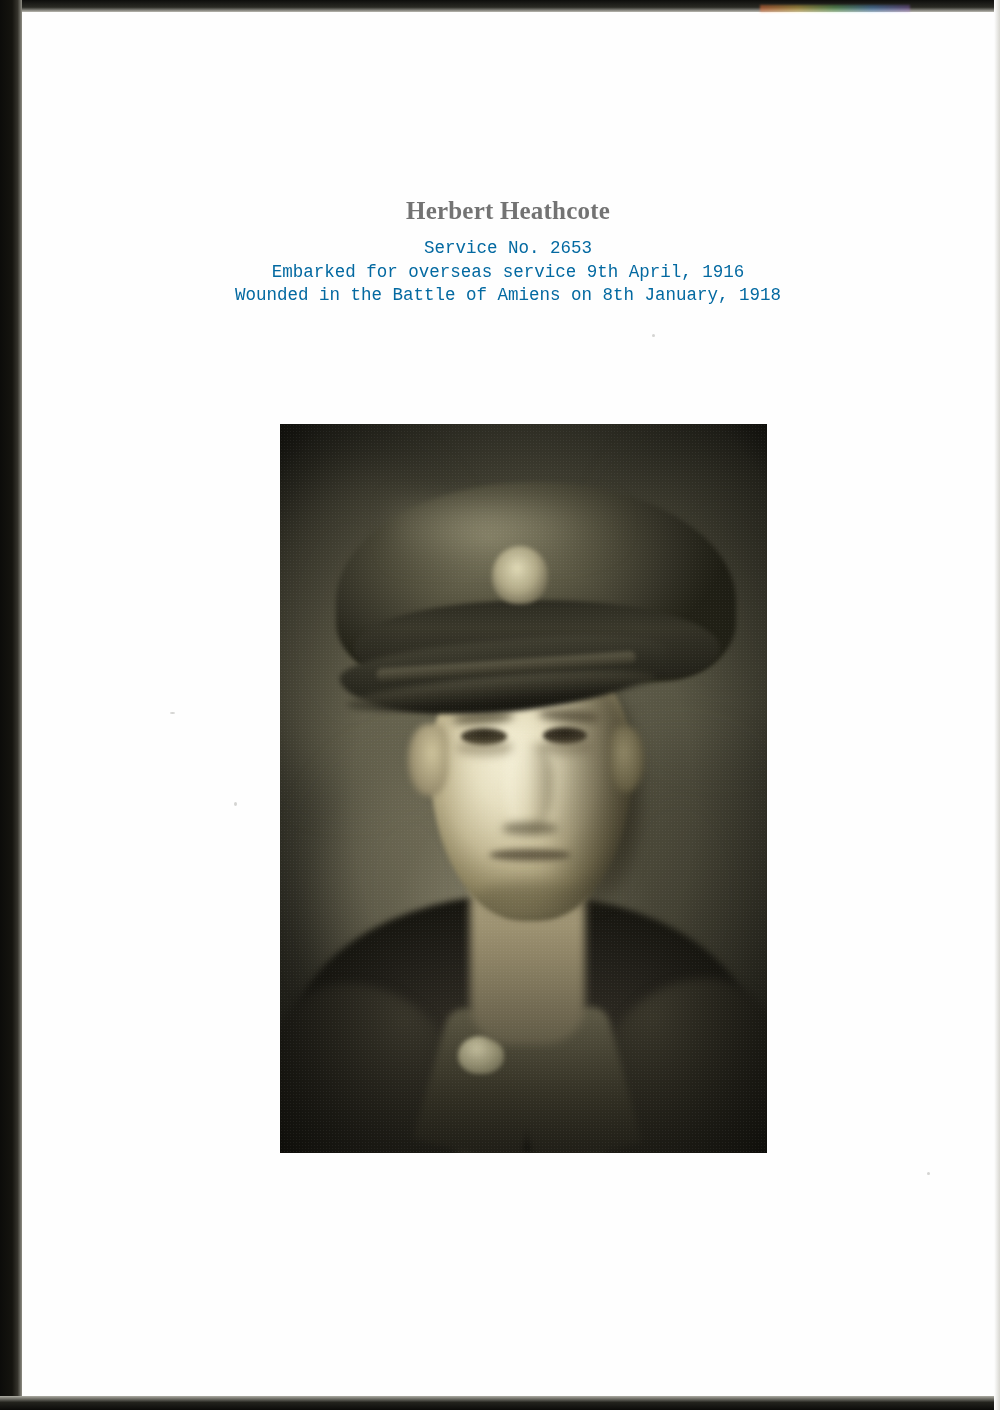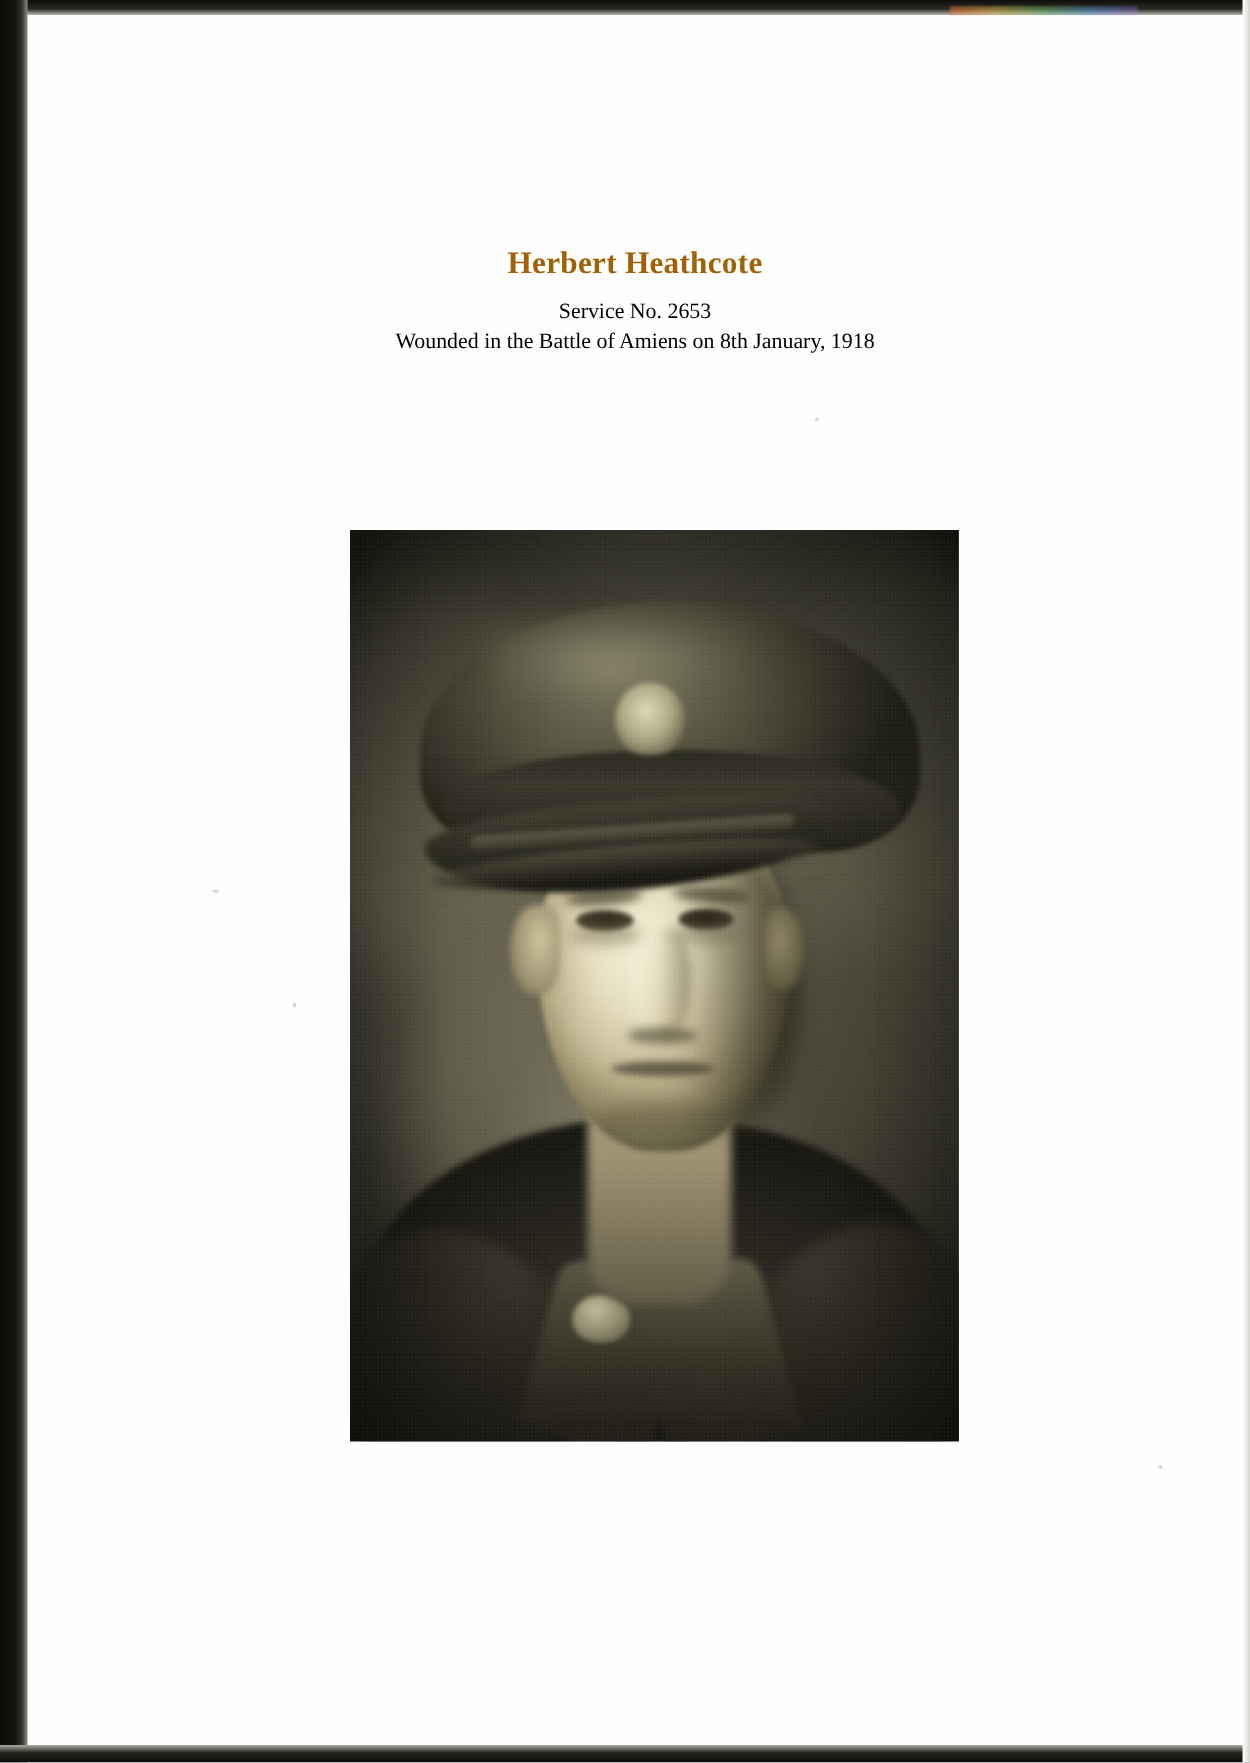--- a/index.html
+++ b/index.html
@@ -91,34 +91,34 @@
 
   .doc-title {
     position: absolute;
     left: 0;
     top: 168px;
     width: 972px;
     text-align: center;
     font-family: "Liberation Serif", serif;
     font-weight: bold;
     font-size: 25px;
-    color: #a16207;
+    color: #737373;
     letter-spacing: 0.2px;
   }
 
   .details {
     position: absolute;
     left: 0;
     top: 225px;
     width: 972px;
     text-align: center;
-    font-family: Liberation Serif, serif;
+    font-family: Liberation Mono, monospace;
     font-size: 17.5px;
     line-height: 23.5px;
-    color: #000000;
+    color: #0369a1;
   }
   .details div {
     white-space: nowrap;
   }
   .details sup {
     font-size: 11px;
     vertical-align: super;
     line-height: 0;
   }
 
@@ -503,20 +503,21 @@
 
     <div class="speck" style="left:630px; top:322px; width:3px; height:3px;"></div>
     <div class="speck" style="left:148px; top:700px; width:5px; height:2px;"></div>
     <div class="speck" style="left:212px; top:790px; width:3px; height:4px;"></div>
     <div class="speck" style="left:905px; top:1160px; width:3px; height:3px;"></div>
 
     <h1 class="doc-title">Herbert Heathcote</h1>
 
     <div class="details">
       <div>Service No. 2653</div>
+      <div>Embarked for overseas service 9th April, 1916</div>
       <div>Wounded in the Battle of Amiens on 8th January, 1918</div>
     </div>
 
     <div class="photo-frame">
       <div class="photo-inner"></div>
 
       <div class="backdrop-blob" style="left:-40px; top:40px; width:220px; height:320px; background:rgba(120,116,92,0.45);"></div>
       <div class="backdrop-blob" style="left:330px; top:20px; width:230px; height:300px; background:rgba(96,92,72,0.4);"></div>
       <div class="backdrop-blob" style="left:40px; top:340px; width:180px; height:260px; background:rgba(150,145,116,0.28);"></div>
       <div class="backdrop-blob" style="left:300px; top:330px; width:200px; height:280px; background:rgba(60,58,44,0.45);"></div>

